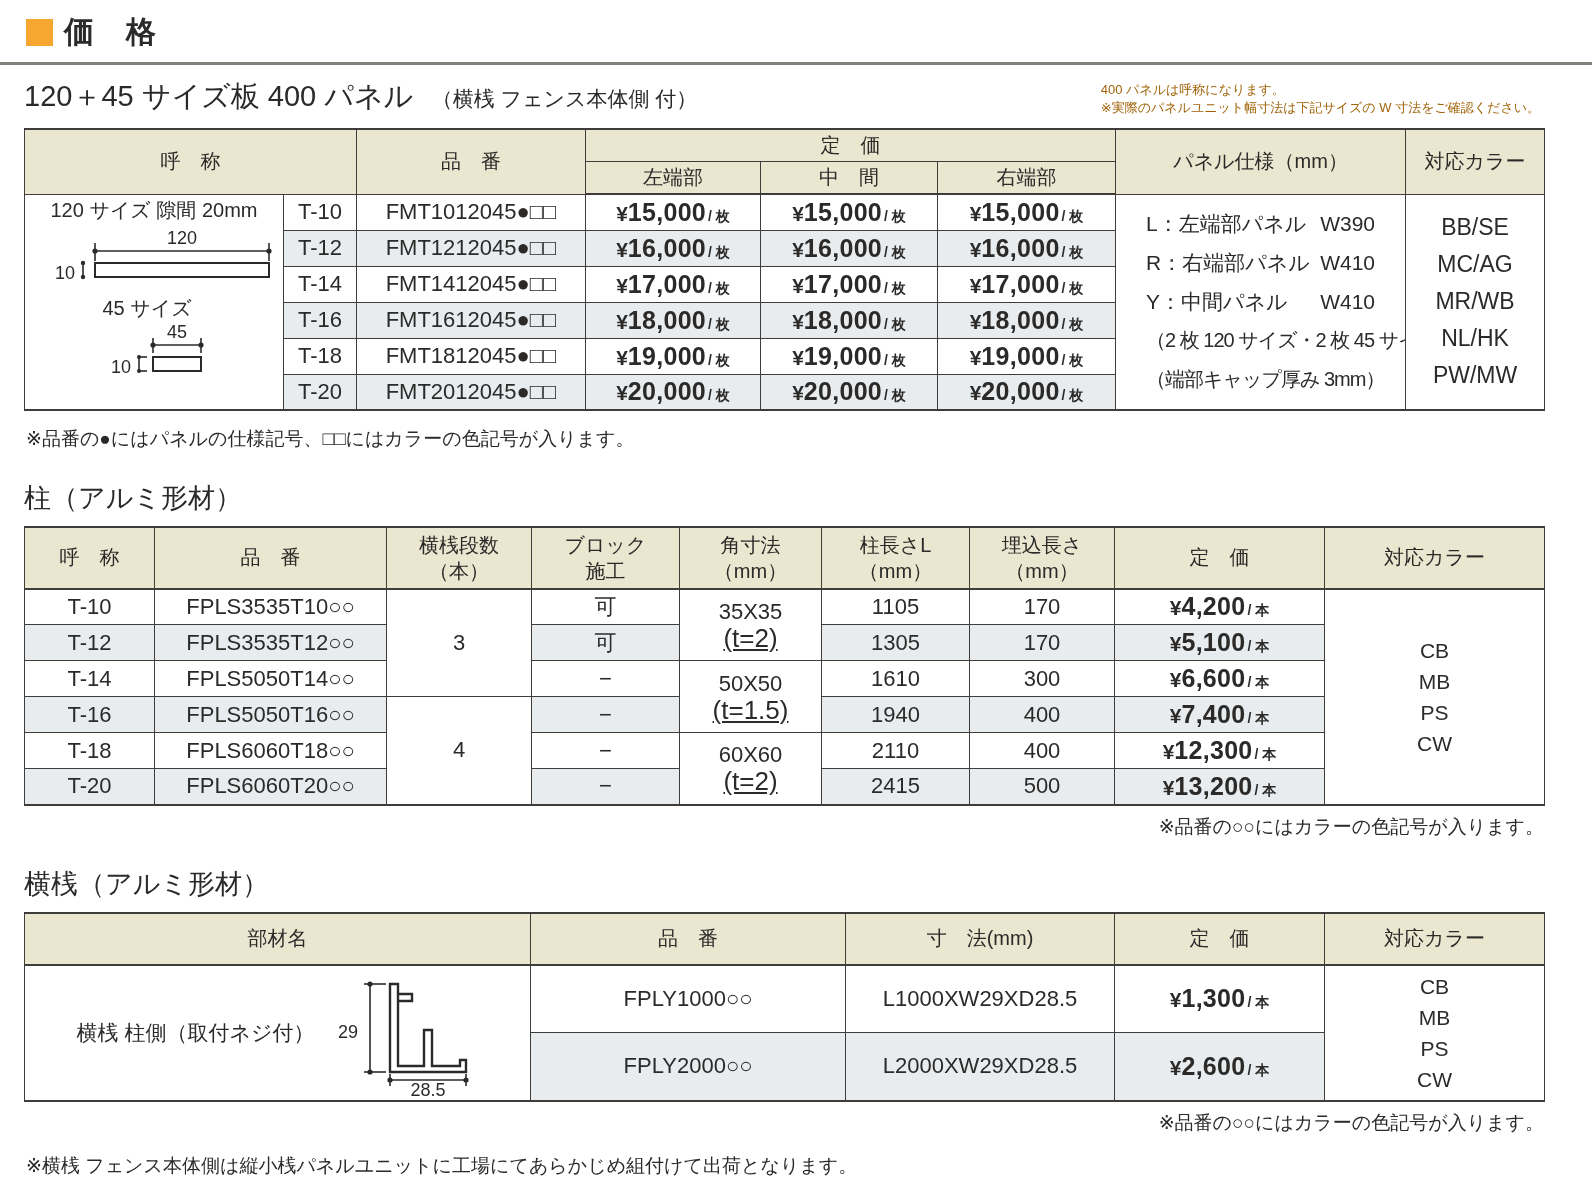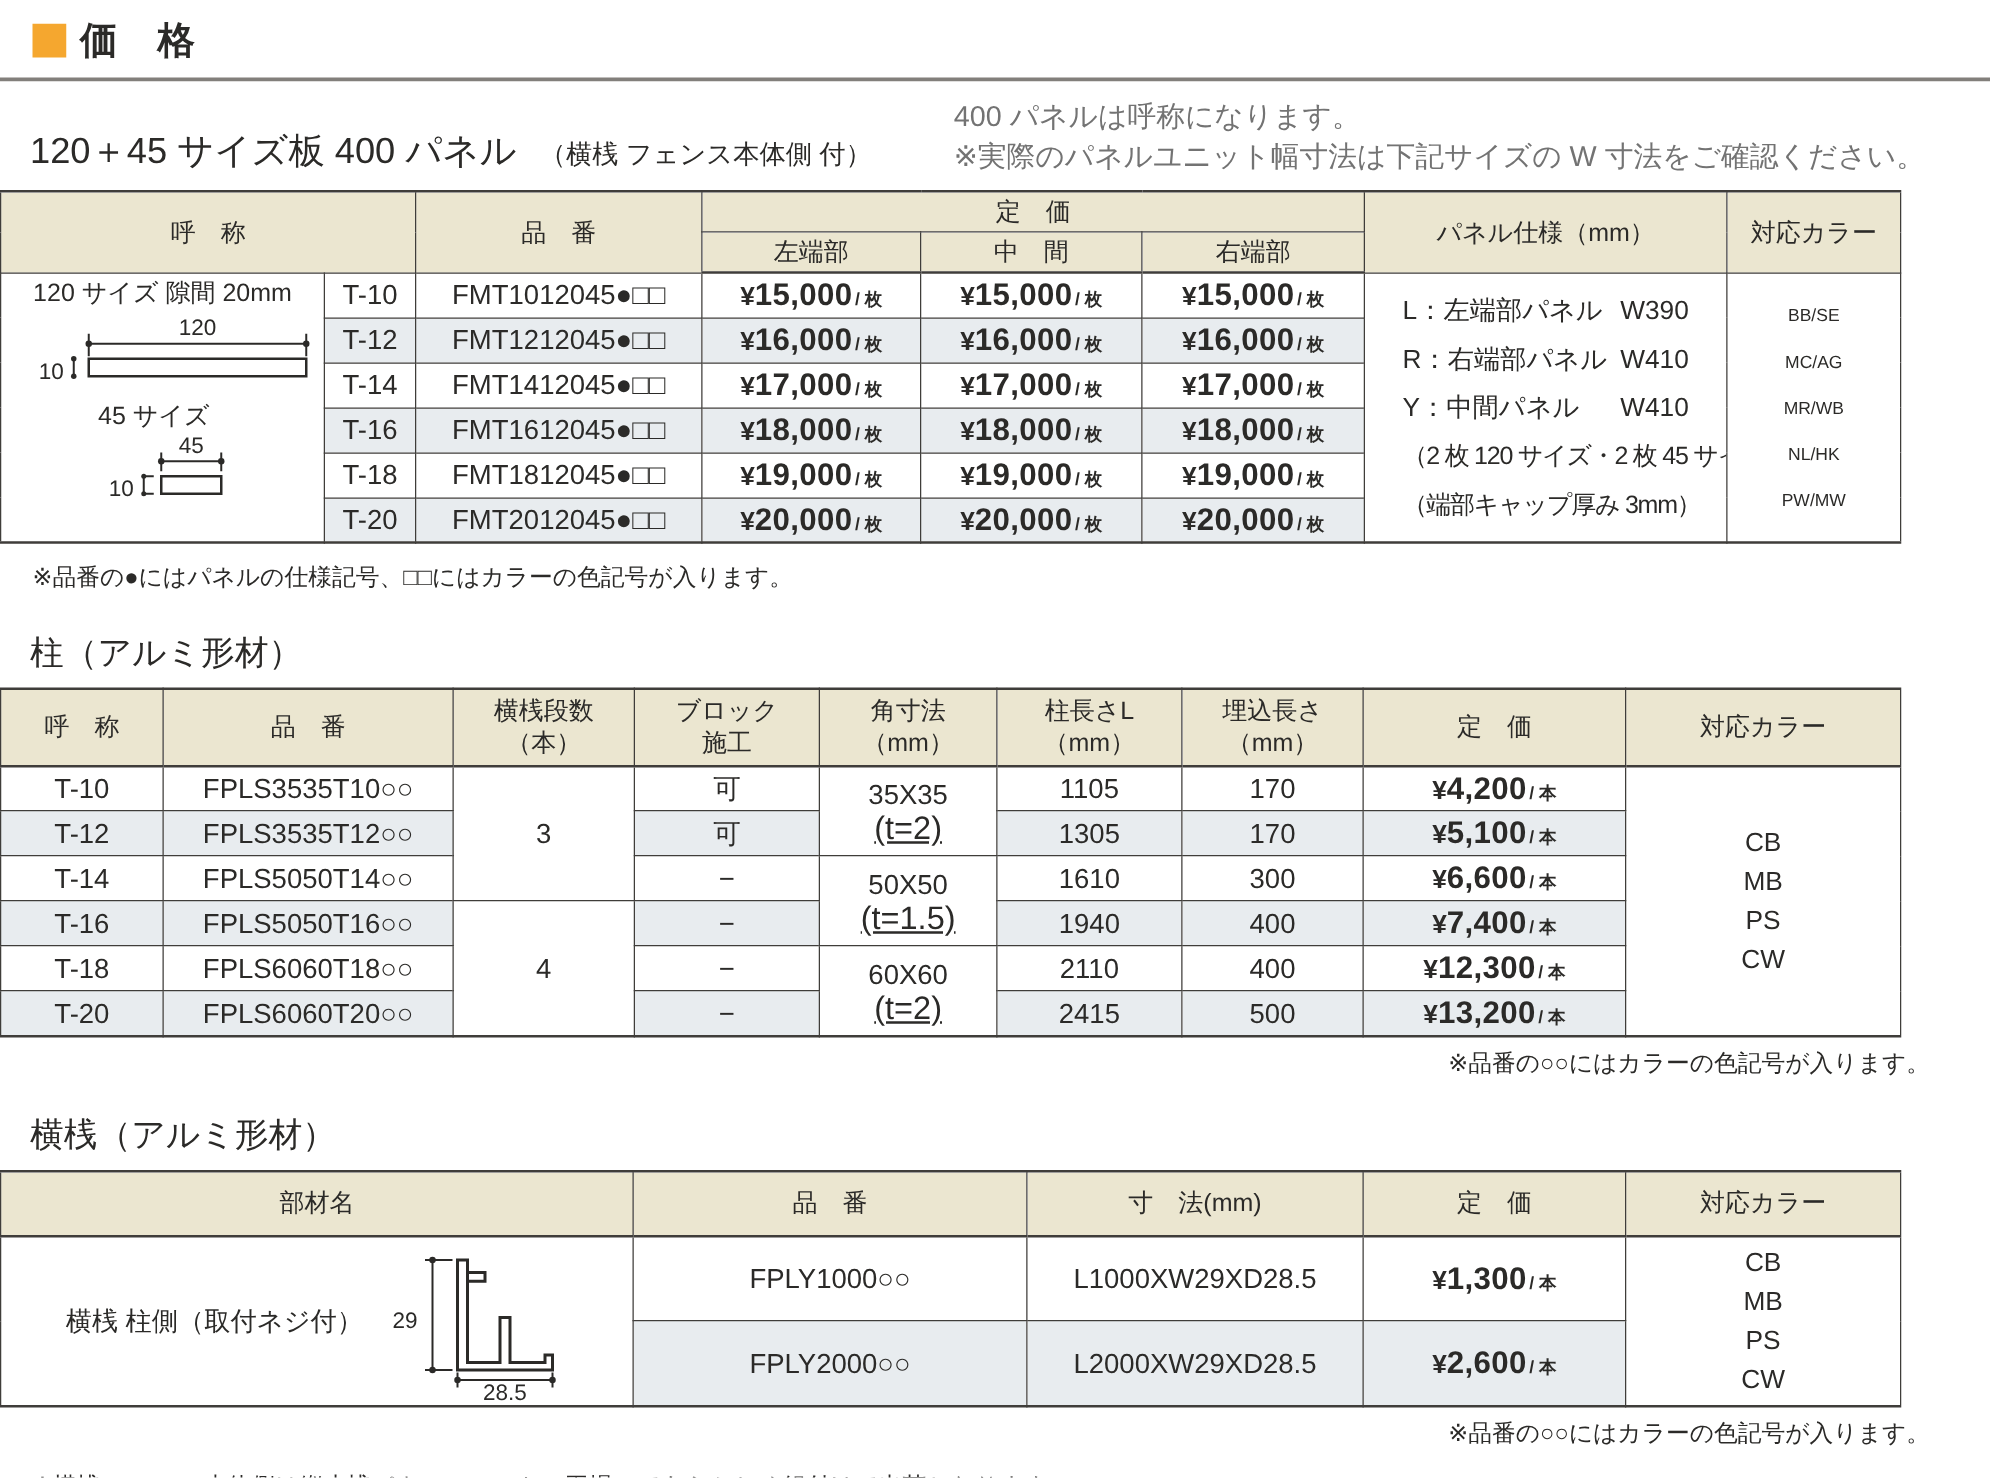--- a/index.html
+++ b/index.html
@@ -10,23 +10,23 @@
   }
   .page-head { padding:12px 0 9px 26px; border-bottom:3px solid #827f7b; }
   .head-row { display:flex; align-items:center; gap:11px; }
   .orange-sq { width:27px; height:27px; background:#f5a72f; flex:0 0 auto; }
   h1 { font-size:30px; font-weight:600; letter-spacing:1px; }
 
   .sub-row { display:flex; justify-content:space-between; align-items:flex-end;
              padding:12px 52px 11px 24px; }
   .sub-main { font-size:29px; font-weight:500;margin-top:44px; }
   .sub-suffix { font-size:21px; margin-left:14px; font-weight:500; }
-  .warning { color:#737373; font-size:23px; line-height:1.4; font-weight:500; }
-
-  table { border-collapse:collapse; table-layout:fixed; width:1520px; }
+  .warning { color:#a16207; font-size:13px; line-height:1.4; font-weight:500; }
+
+  table { border-collapse:collapse; table-layout:fixed; width:1520px; margin-left:24px; }
   th,td { border:1px solid #3f3d3a; text-align:center; vertical-align:middle; overflow:hidden; }
   .tbl { border-top:2px solid #3f3d3a; border-bottom:2px solid #3f3d3a; }
   thead th { background:#ebe6d0; font-weight:400; font-size:20px; padding:2px; }
   .tbl thead tr:last-child th { border-bottom:2px solid #3f3d3a; }
   tbody td { font-size:22px; background:#fff; }
   tr.stripe td:not(.merged) { background:#e8ecef; }
 
   .tbl1 thead tr:nth-child(1) { height:30px; }
   .tbl1 thead tr:nth-child(2) { height:32px; }
   .tbl1 tbody tr { height:36px; }
@@ -35,21 +35,21 @@
   .tbl3 thead tr { height:52px; }
   .tbl3 tbody tr { height:68px; }
 
   .yen { font-weight:700; font-size:21px; }
   .amt { font-weight:700; font-size:25px; letter-spacing:.3px; }
   .unit { font-size:14px; font-weight:700; margin-left:2px; }
 
   .spec-cell { text-align:left; padding:6px 30px; }
   .spec-line { display:flex; justify-content:space-between; font-size:21px; line-height:39px; }
   .spec-paren { font-size:20px; line-height:39px; letter-spacing:-1px; white-space:nowrap; }
-  .colors-cell div { font-size:14px; line-height:37px; }
+  .colors-cell div { font-size:23px; line-height:37px; }
   .colors-cell4 div { font-size:21px; line-height:31px; }
 
   .two-line div { line-height:26px; font-size:20px; }
   .sq-cell div { line-height:26px; font-size:22px; }
   .sq-cell div:last-child { font-size:26px;text-decoration:underline; }
 
   h2 { font-size:27px; font-weight:500; margin:26px 0 10px 24px; }
   .notes { margin:14px 0 0 26px; font-size:19px; line-height:1.5; }
   .note-right { width:1520px; margin:8px 0 0 24px; text-align:right; font-size:19px; }
   .footer-notes { margin:16px 0 0 26px; font-size:19px; line-height:1.5; }

